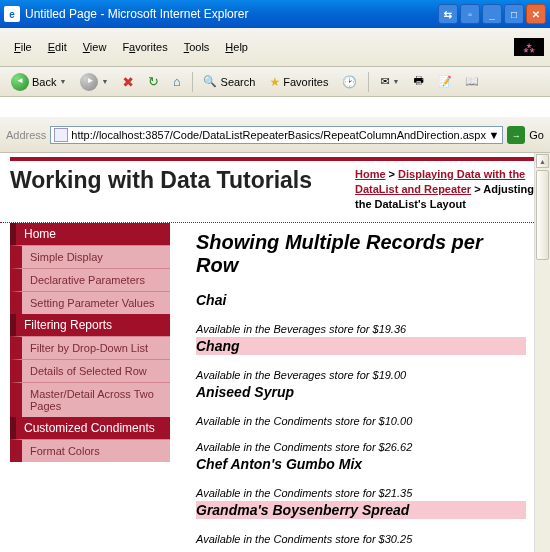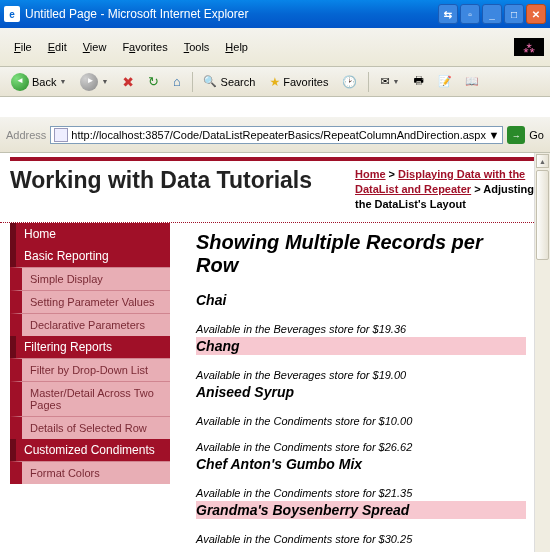--- a/index.html
+++ b/index.html
@@ -156,28 +156,27 @@
   <div class="topline"></div>
   <div class="header">
     <h1>Working with Data Tutorials</h1>
     <div class="crumbs">
       <a>Home</a><span> &gt; </span><a>Displaying Data with the DataList and Repeater</a><span> &gt; </span><span class="cur">Adjusting the DataList's Layout</span>
     </div>
   </div>
   <div class="body">
     <div class="sidebar">
       <div class="cat">Home</div>
-      <div class="cat">Basic Reporting</div>
       <div class="sub">Simple Display</div>
+      <div class="sub">Declarative Parameters</div>
       <div class="sub">Setting Parameter Values</div>
-      <div class="sub">Declarative Parameters</div>
       <div class="cat">Filtering Reports</div>
       <div class="sub">Filter by Drop-Down List</div>
+      <div class="sub">Details of Selected Row</div>
       <div class="sub">Master/Detail Across Two Pages</div>
-      <div class="sub">Details of Selected Row</div>
       <div class="cat">Customized Condiments</div>
       <div class="sub">Format Colors</div>
     </div>
     <div class="main">
       <h2>Showing Multiple Records per Row</h2>
       <div id="prodlist">
           <div class="prod-name">Chai</div>
           <div class="prod-avail">Available in the Beverages store for $19.36</div>
           <div class="prod-name hl">Chang</div>
           <div class="prod-avail">Available in the Beverages store for $19.00</div>

